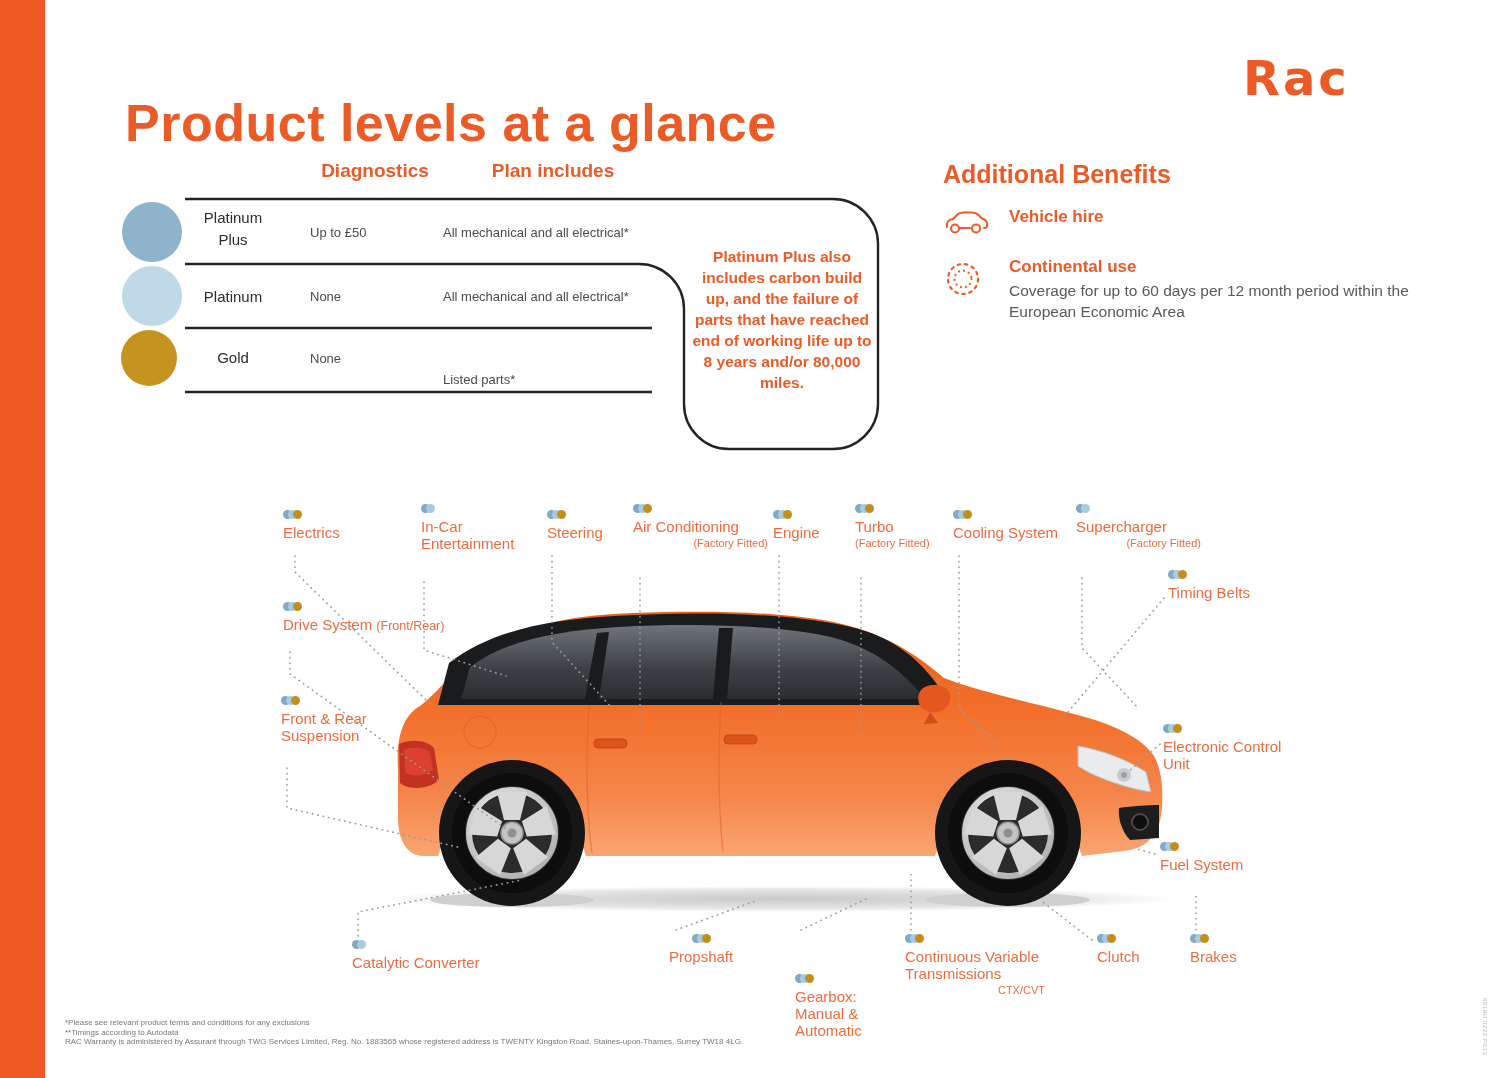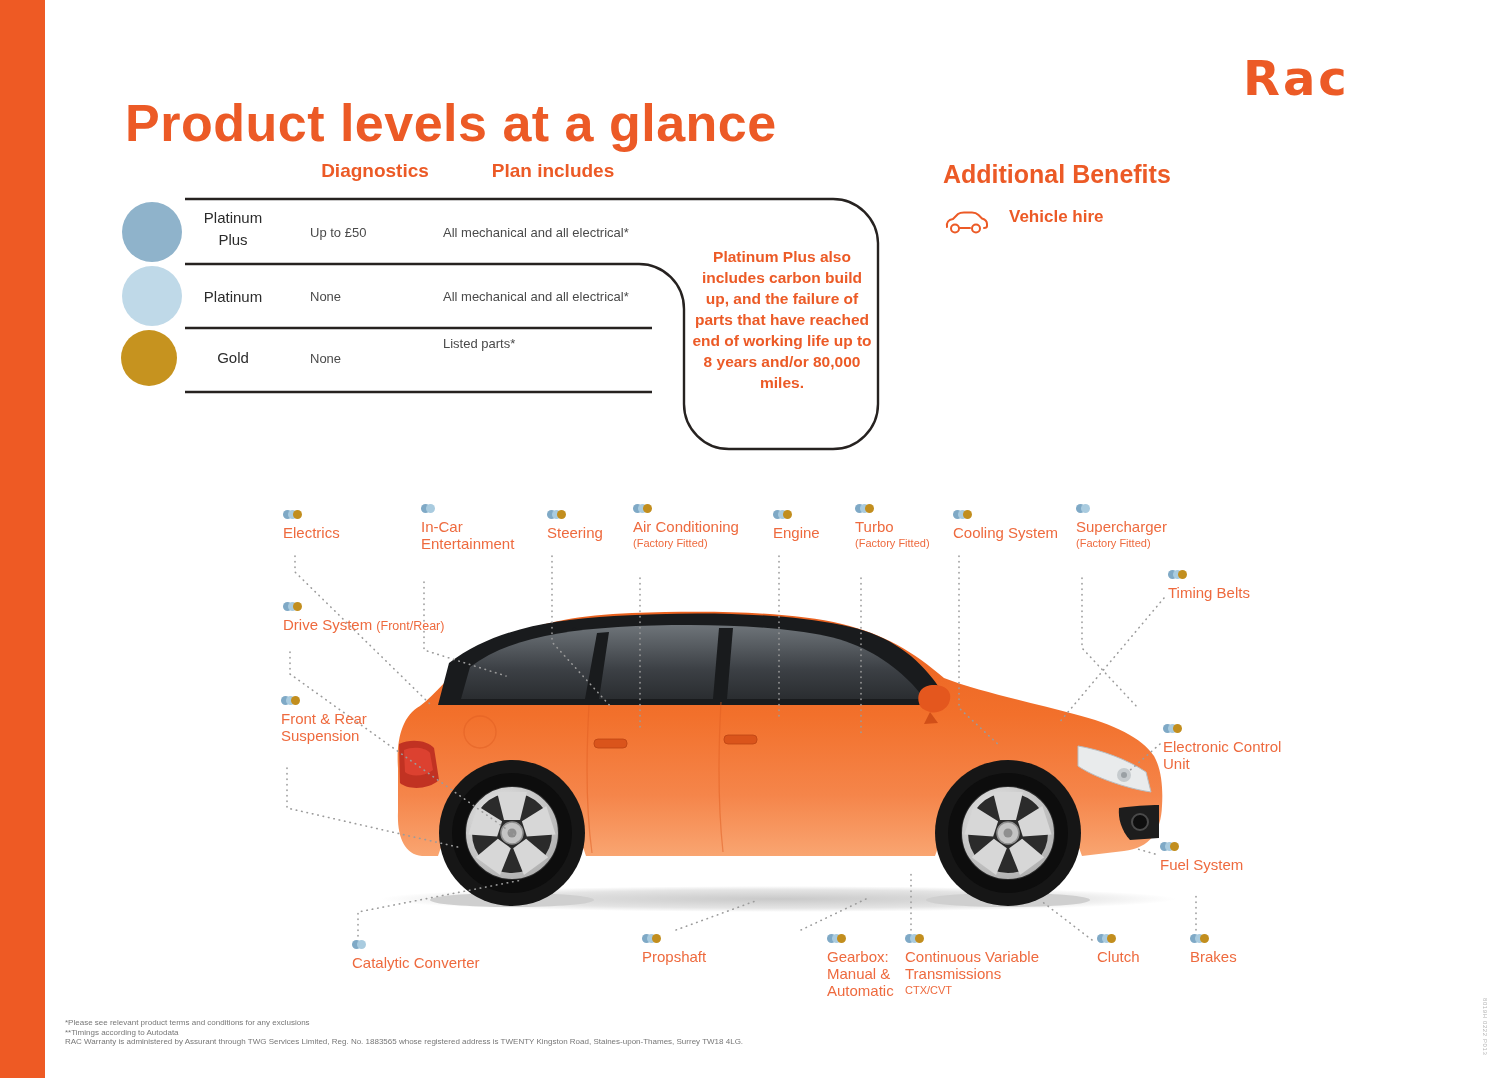--- a/index.html
+++ b/index.html
@@ -29,21 +29,21 @@
   .benefit{display:flex;gap:20px;margin-bottom:16px;}
   .benefit-icon{width:46px;flex:0 0 46px;padding-top:2px;}
   .benefit-title{font-size:17px;font-weight:700;color:#EC5A26;margin-bottom:3px;}
   .benefit-text{font-size:15.5px;line-height:21px;color:#58595B;width:450px;}
   .labels{position:absolute;left:0;top:0;width:1500px;height:1078px;pointer-events:none;}
   .part{position:absolute;}
   .dots{height:10px;}
   .dot{width:9px;height:9px;border-radius:50%;display:inline-block;vertical-align:top;}
   .dot + .dot{margin-left:-4px;}
   .part-label{font-size:15px;line-height:17px;font-weight:500;color:#EE6A3E;margin-top:4px;}
-  .part-sub{font-size:11px;line-height:12px;color:#EE6A3E;margin-top:2px;}
+  .part-sub{font-size:11px;line-height:12px;color:#EE6A3E;margin-top:2px;text-align:right;}
   .part-sub-inline{font-size:12.5px;color:#EE6A3E;}
   .footer{position:absolute;left:65px;top:1018px;font-size:8px;line-height:9.5px;color:#777;}
   .print-code{
     position:absolute;left:1482px;top:998px;writing-mode:vertical-rl;
     font-size:6px;color:#B5B5B5;letter-spacing:.6px;
   }
 </style>
 </head>
 <body>
 
@@ -193,41 +193,53 @@
   <div class="tbl-name" style="left:188px;top:207px;width:90px;">Platinum Plus</div>
   <div class="tbl-name" style="left:188px;top:286px;width:90px;">Platinum</div>
   <div class="tbl-name" style="left:188px;top:347px;width:90px;">Gold</div>
 
   <div class="tbl-val" style="left:310px;top:225px;width:130px;">Up to £50</div>
   <div class="tbl-val" style="left:310px;top:289px;width:130px;">None</div>
   <div class="tbl-val" style="left:310px;top:351px;width:130px;">None</div>
 
   <div class="tbl-val" style="left:443px;top:225px;width:220px;">All mechanical and all electrical*</div>
   <div class="tbl-val" style="left:443px;top:289px;width:220px;">All mechanical and all electrical*</div>
-  <div class="tbl-val" style="left:443px;top:336px;width:220px;">Listed parts*</div>
+  <div class="tbl-val" style="left:443px;top:372px;width:220px;">Listed parts*</div>
 
   <div class="callout-text">Platinum Plus also includes carbon build up, and the failure of parts that have reached end of working life up to 8 years and/or 80,000 miles.</div>
 
   <div class="benefits">
     <div class="benefits-title">Additional Benefits</div>
 
     <div class="benefit">
       <div class="benefit-icon">
         <svg width="46" height="28" viewBox="0 0 46 28">
           <path d="M4,18 Q3,11 10,10 L15,5 Q17,3.5 21,3.5 L29,3.5 Q33,3.5 35.5,6 L39,9.5 Q44,11 44,15 L44,17 Q44,19 41,19" fill="none" stroke="#EC5A26" stroke-width="2" stroke-linecap="round" stroke-linejoin="round"></path>
           <path d="M17,19 L27,19" fill="none" stroke="#EC5A26" stroke-width="2" stroke-linecap="round"></path>
           <circle cx="12" cy="19.5" r="4" fill="#fff" stroke="#EC5A26" stroke-width="2"></circle>
           <circle cx="33" cy="19.5" r="4" fill="#fff" stroke="#EC5A26" stroke-width="2"></circle>
         </svg>
       </div>
       <div>
         <div class="benefit-title">Vehicle hire</div>
       </div>
     </div>
 
+    <div class="benefit">
+      <div class="benefit-icon">
+        <svg width="40" height="40" viewBox="0 0 40 40">
+          <circle cx="20" cy="20" r="15" fill="none" stroke="#EC5A26" stroke-width="2.2" stroke-dasharray="2.6 4.6" stroke-linecap="round"></circle>
+          <circle cx="20" cy="20" r="8.5" fill="none" stroke="#EC5A26" stroke-width="2.2" stroke-dasharray="0.1 5" stroke-linecap="round"></circle>
+        </svg>
+      </div>
+      <div>
+        <div class="benefit-title">Continental use</div>
+        <div class="benefit-text">Coverage for up to 60 days per 12 month period within the European Economic Area</div>
+      </div>
+    </div>
   </div>
 
   <div class="labels" id="part-labels">
       <div class="part" style="left: 283px; top: 510px;">
         <div class="dots"><span class="dot" style="background: rgb(127, 169, 198);"></span><span class="dot" style="background: rgb(169, 203, 223);"></span><span class="dot" style="background: rgb(194, 142, 30);"></span></div>
         <div class="part-label">Electrics</div>
       </div>
       <div class="part" style="left: 421px; top: 504px; width: 115px;">
         <div class="dots"><span class="dot" style="background: rgb(127, 169, 198);"></span><span class="dot" style="background: rgb(169, 203, 223);"></span></div>
         <div class="part-label">In-Car Entertainment</div>
@@ -276,25 +288,25 @@
         <div class="part-label">Electronic Control Unit</div>
       </div>
       <div class="part" style="left: 1160px; top: 842px;">
         <div class="dots"><span class="dot" style="background: rgb(127, 169, 198);"></span><span class="dot" style="background: rgb(169, 203, 223);"></span><span class="dot" style="background: rgb(194, 142, 30);"></span></div>
         <div class="part-label">Fuel System</div>
       </div>
       <div class="part" style="left: 352px; top: 940px;">
         <div class="dots"><span class="dot" style="background: rgb(127, 169, 198);"></span><span class="dot" style="background: rgb(169, 203, 223);"></span></div>
         <div class="part-label">Catalytic Converter</div>
       </div>
-      <div class="part" style="left: 642px; top: 934px;">
+      <div class="part" style="left: 669px; top: 934px; text-align: center;">
         <div class="dots"><span class="dot" style="background: rgb(127, 169, 198);"></span><span class="dot" style="background: rgb(169, 203, 223);"></span><span class="dot" style="background: rgb(194, 142, 30);"></span></div>
         <div class="part-label">Propshaft</div>
       </div>
-      <div class="part" style="left: 795px; top: 934px; width: 95px; margin-left: 32px;">
+      <div class="part" style="left: 795px; top: 974px; width: 95px;">
         <div class="dots"><span class="dot" style="background: rgb(127, 169, 198);"></span><span class="dot" style="background: rgb(169, 203, 223);"></span><span class="dot" style="background: rgb(194, 142, 30);"></span></div>
         <div class="part-label">Gearbox: Manual &amp; Automatic</div>
       </div>
       <div class="part" style="left: 905px; top: 934px; width: 140px;">
         <div class="dots"><span class="dot" style="background: rgb(127, 169, 198);"></span><span class="dot" style="background: rgb(169, 203, 223);"></span><span class="dot" style="background: rgb(194, 142, 30);"></span></div>
         <div class="part-label">Continuous Variable Transmissions</div>
         <div class="part-sub">CTX/CVT</div>
       </div>
       <div class="part" style="left: 1097px; top: 934px;">
         <div class="dots"><span class="dot" style="background: rgb(127, 169, 198);"></span><span class="dot" style="background: rgb(169, 203, 223);"></span><span class="dot" style="background: rgb(194, 142, 30);"></span></div>

